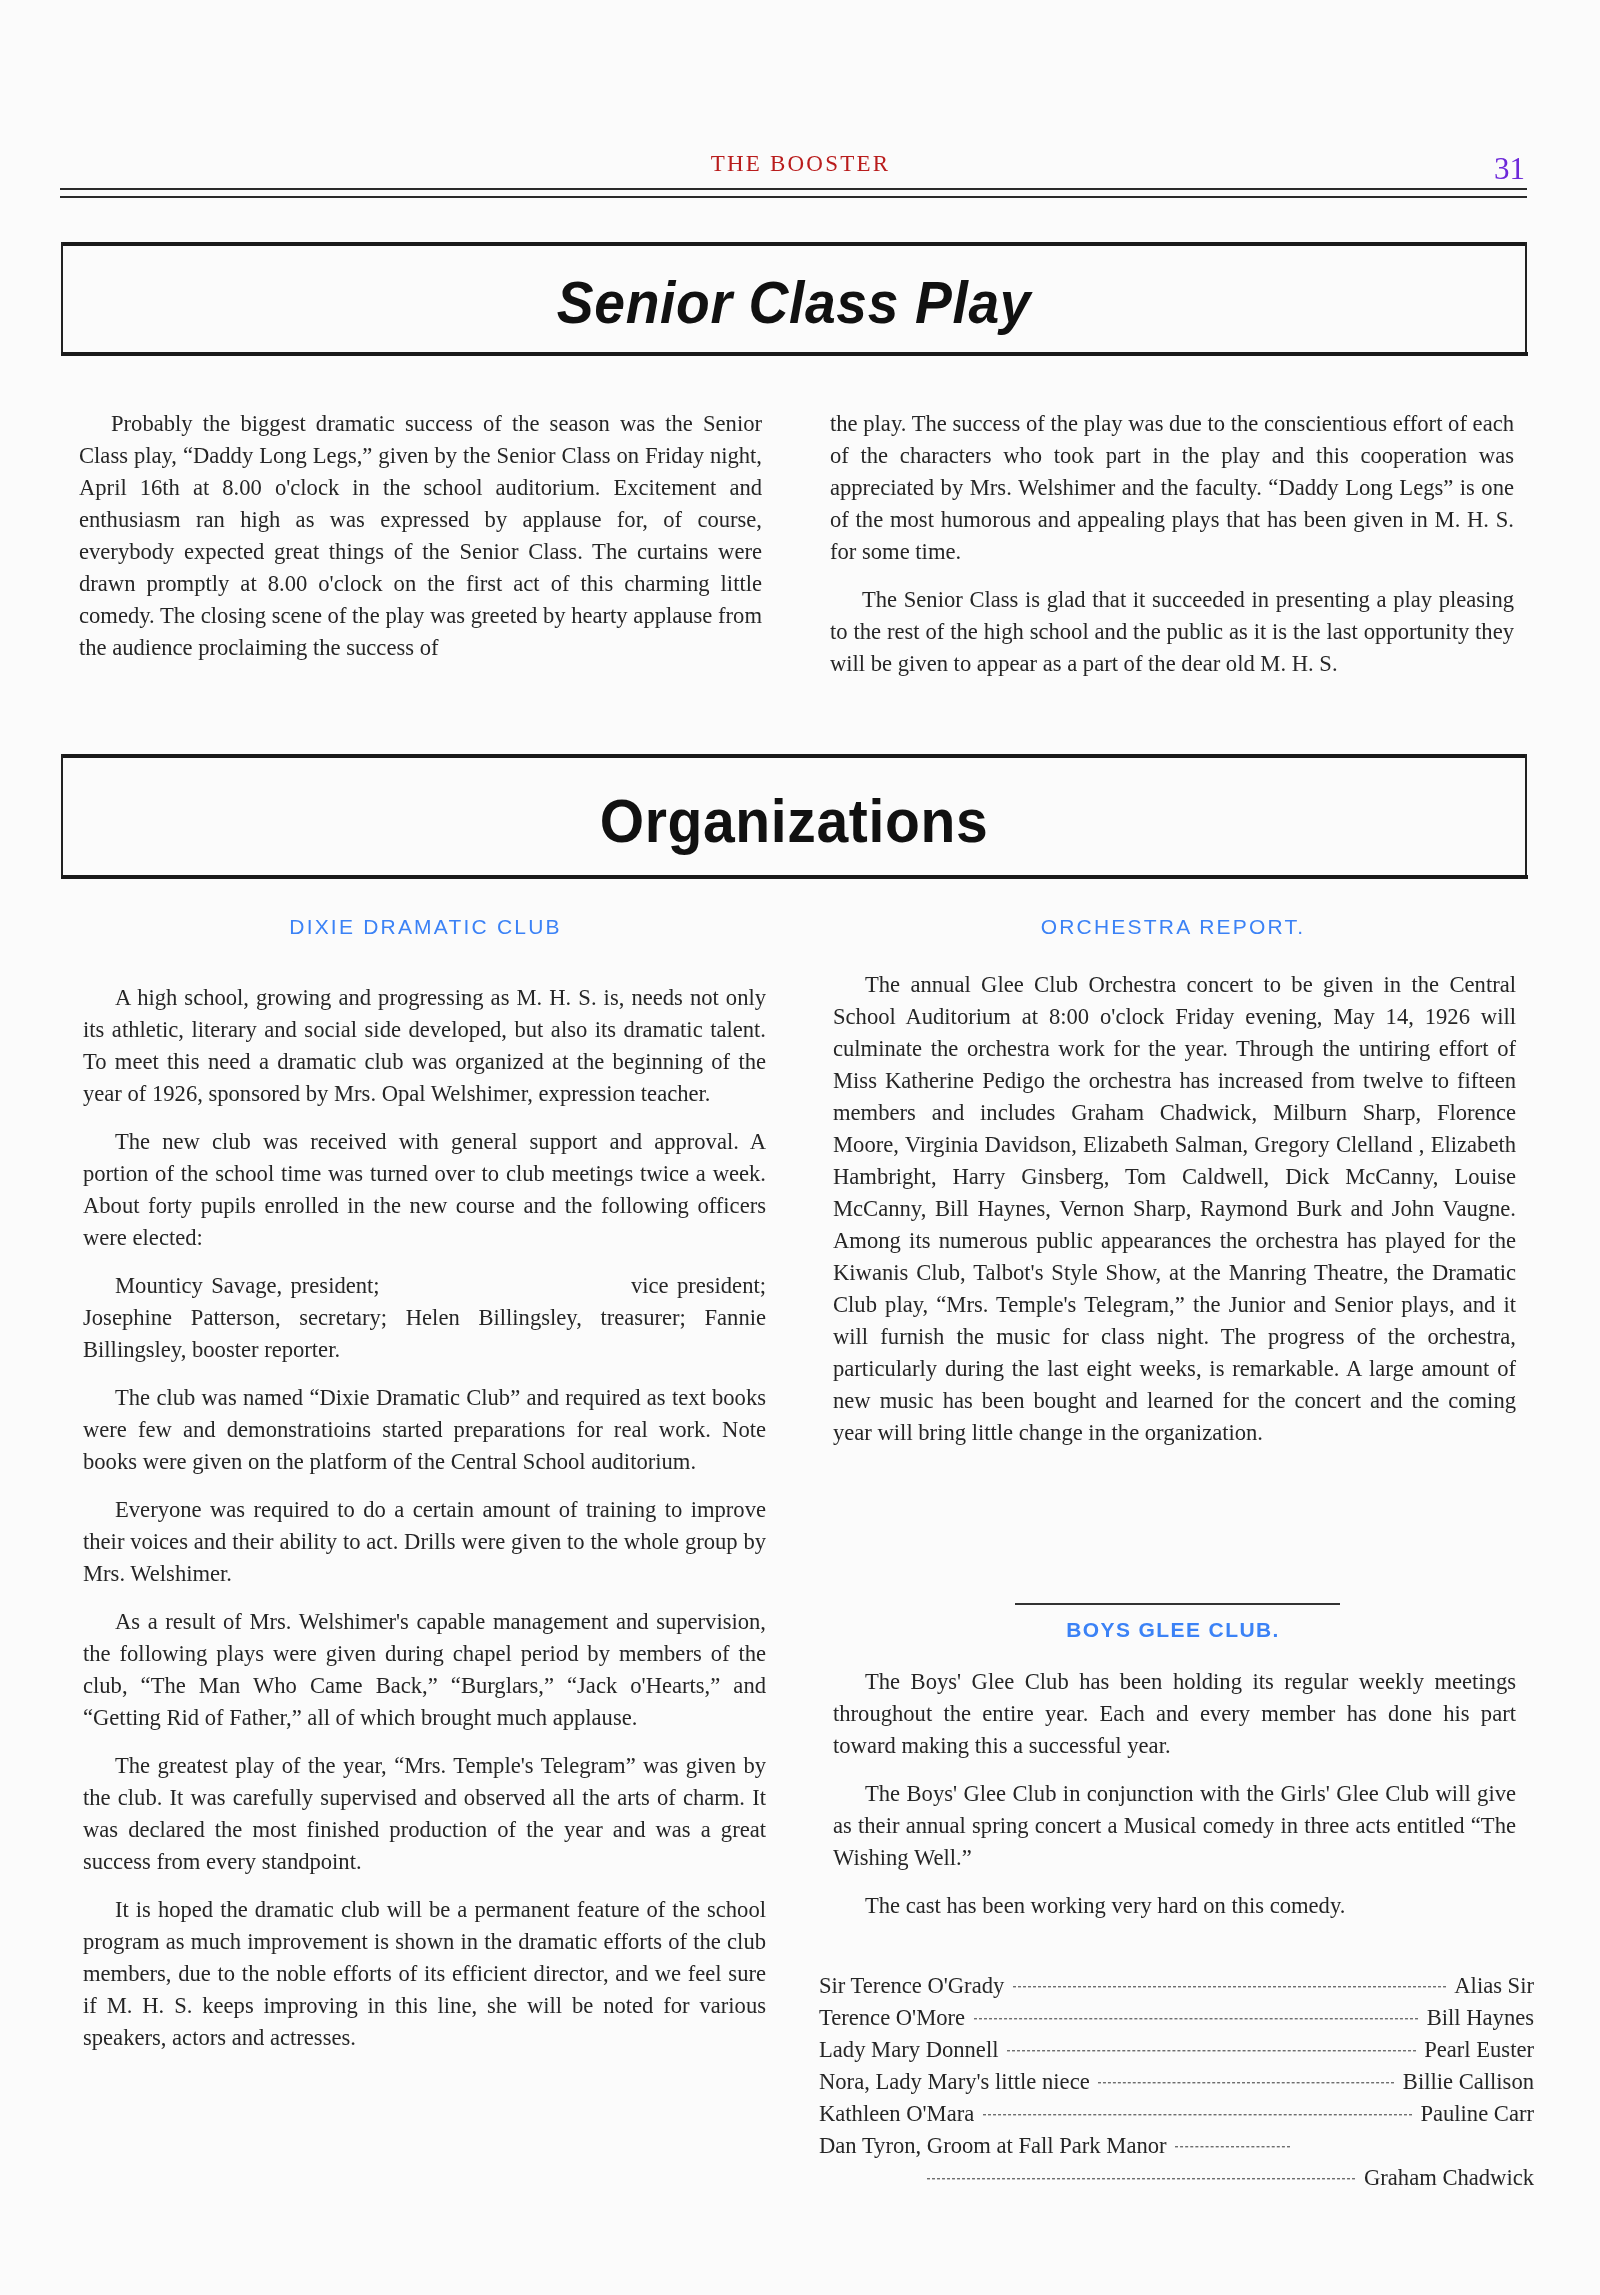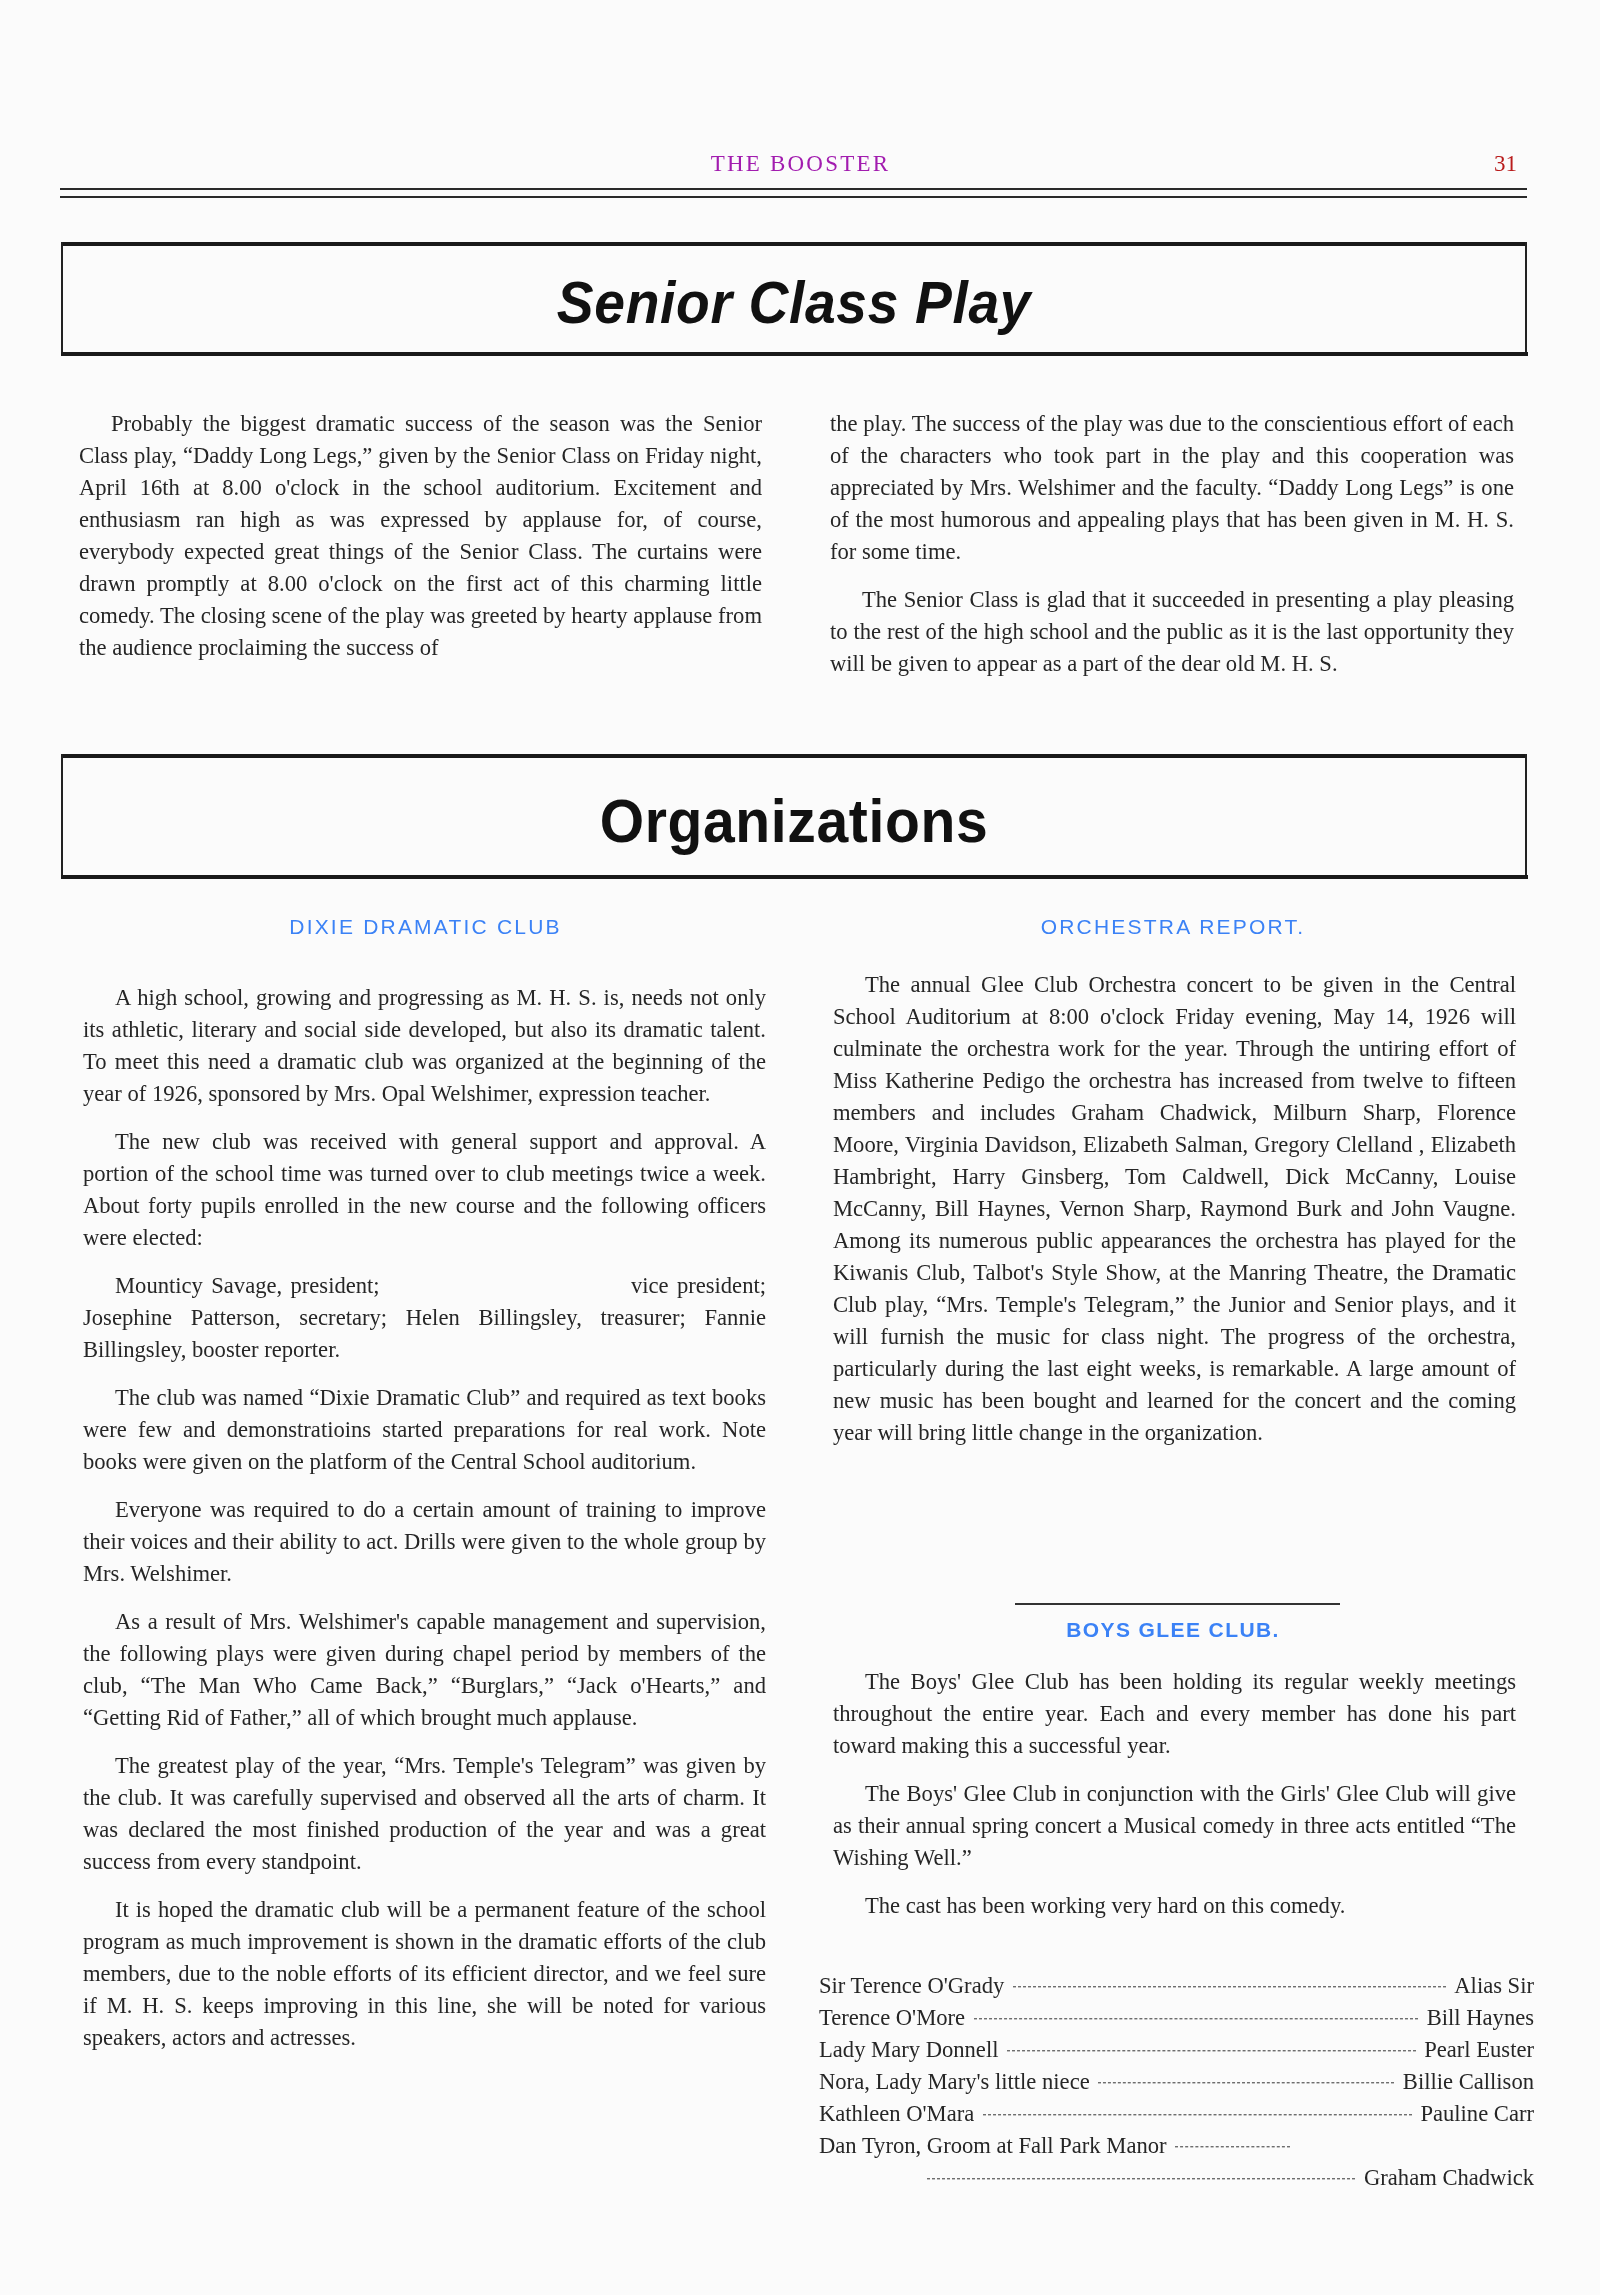--- a/index.html
+++ b/index.html
@@ -1,22 +1,22 @@
 <!DOCTYPE html>
 <html style="font-size:11.5px"><head>
 <meta charset="utf-8">
 <style>
   html, body { margin:0; padding:0; }
   body {
     width:1601px; height:2295px; background:#fbfbfb; position:relative; overflow:hidden;
     font-family:"Liberation Serif","DejaVu Serif",serif; color:#1c1c1c;
   }
   .abs { position:absolute; }
-  .running-head { top:151px; left:0; width:1601px; text-align:center; font-size:23px; letter-spacing:2.2px; color:#a21caf; }
-  .page-num { top:151px; left:1494px; font-size:23px; color:#b91c1c; }
+  .running-head { top:151px; left:0; width:1601px; text-align:center; font-size:23px; letter-spacing:2.2px; color:#b91c1c; }
+  .page-num { top:151px; left:1494px; font-size:31px; color:#6d28d9; }
   .rule { background:#2a2a2a; height:2.2px; }
   .box { border-left:2.2px solid #222; border-right:2.2px solid #222; }
   .box-top, .box-bot { height:3.6px; background:#1a1a1a; }
   .section-title {
     text-align:center; font-family:"Liberation Sans","DejaVu Sans",sans-serif;
     font-size:60px; font-weight:bold; color:#111; letter-spacing:0.7px; transform:scaleX(0.92);
   }
   .col { font-size:22.6px; line-height:32px; text-align:justify; color:#262626; }
   .col p { margin:16px; text-indent:32px; }
   .col p.gap { margin-top:5.7px; }

